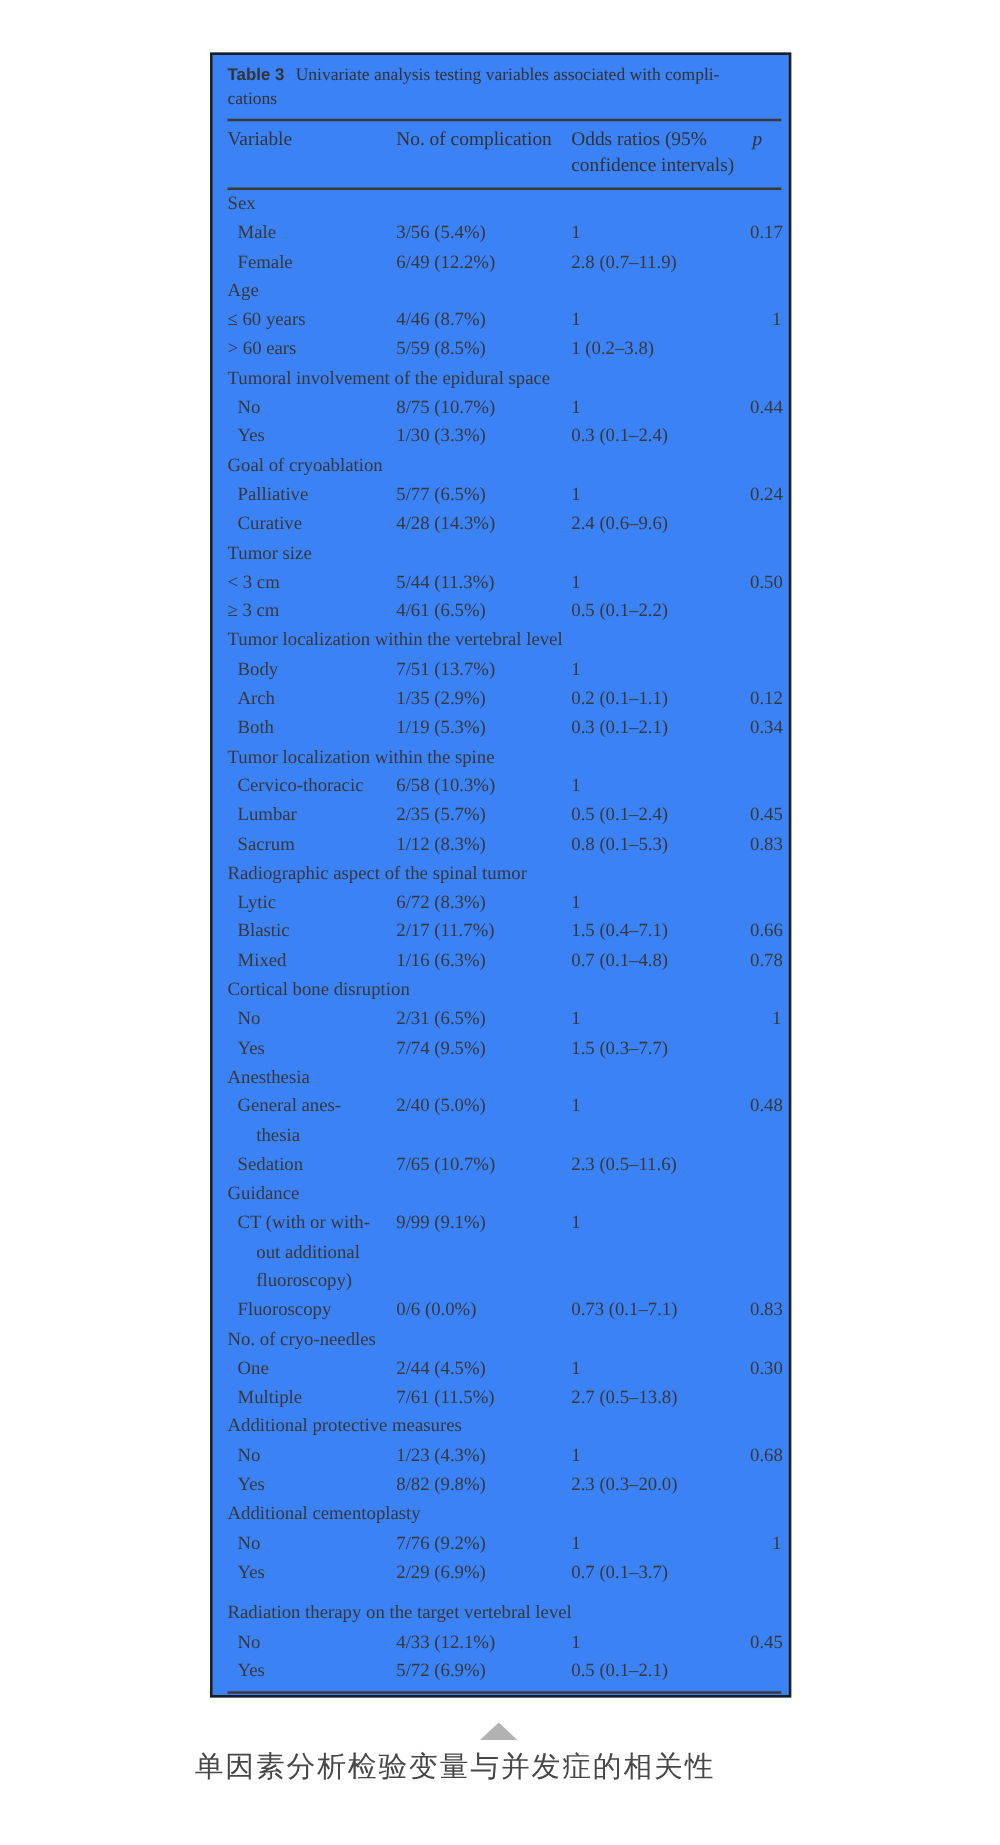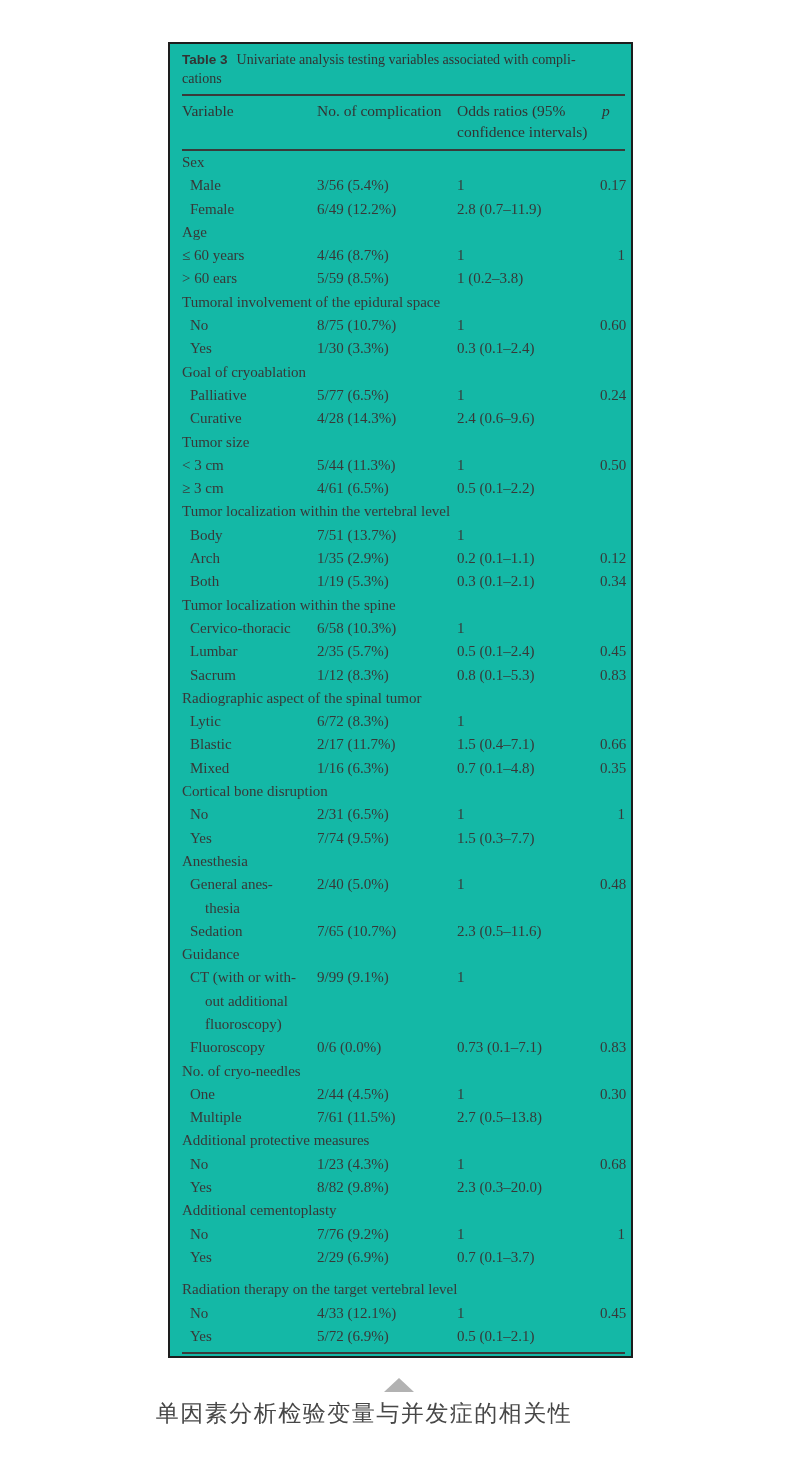--- a/index.html
+++ b/index.html
@@ -9,21 +9,21 @@
     background:#ffffff;
     overflow:hidden;
     font-family:"Liberation Serif",serif;
   }
   
   .paper-table{
     position:absolute;left:168px;top:42px;
     width:465px;height:1316px;
     box-sizing:border-box;
     border:2px solid #1d1d1d;
-    background:#14b8a6;
+    background:#3b82f6;
     color:#383838;
   }
   .t-inner{padding:6px 6px 0 12px;}
   .t-caption{font-size:14px;line-height:19px;color:#333;}
   .t-caption .tlabel{
     font-family:"Liberation Sans",sans-serif;
     font-weight:bold;font-size:13.5px;margin-right:9px;
   }
   .t-caption .ttext{white-space:pre-line;}
   .rule{border-top:2px solid #3a3a3a;margin-top:6px;}
@@ -116,21 +116,21 @@
             <div class="c-p"></div>
           </div>
         </div>
 
         <div class="section">
           <div class="cat">Tumoral involvement of the epidural space</div>
           <div class="row">
             <div class="c-var ind">No</div>
             <div class="c-n">8/75 (10.7%)</div>
             <div class="c-or">1</div>
-            <div class="c-p">0.60</div>
+            <div class="c-p">0.44</div>
           </div>
           <div class="row">
             <div class="c-var ind">Yes</div>
             <div class="c-n">1/30 (3.3%)</div>
             <div class="c-or">0.3 (0.1–2.4)</div>
             <div class="c-p"></div>
           </div>
         </div>
 
         <div class="section">
@@ -220,21 +220,21 @@
           <div class="row">
             <div class="c-var ind">Blastic</div>
             <div class="c-n">2/17 (11.7%)</div>
             <div class="c-or">1.5 (0.4–7.1)</div>
             <div class="c-p">0.66</div>
           </div>
           <div class="row">
             <div class="c-var ind">Mixed</div>
             <div class="c-n">1/16 (6.3%)</div>
             <div class="c-or">0.7 (0.1–4.8)</div>
-            <div class="c-p">0.35</div>
+            <div class="c-p">0.78</div>
           </div>
         </div>
 
         <div class="section">
           <div class="cat">Cortical bone disruption</div>
           <div class="row">
             <div class="c-var ind">No</div>
             <div class="c-n">2/31 (6.5%)</div>
             <div class="c-or">1</div>
             <div class="c-p">1</div>

